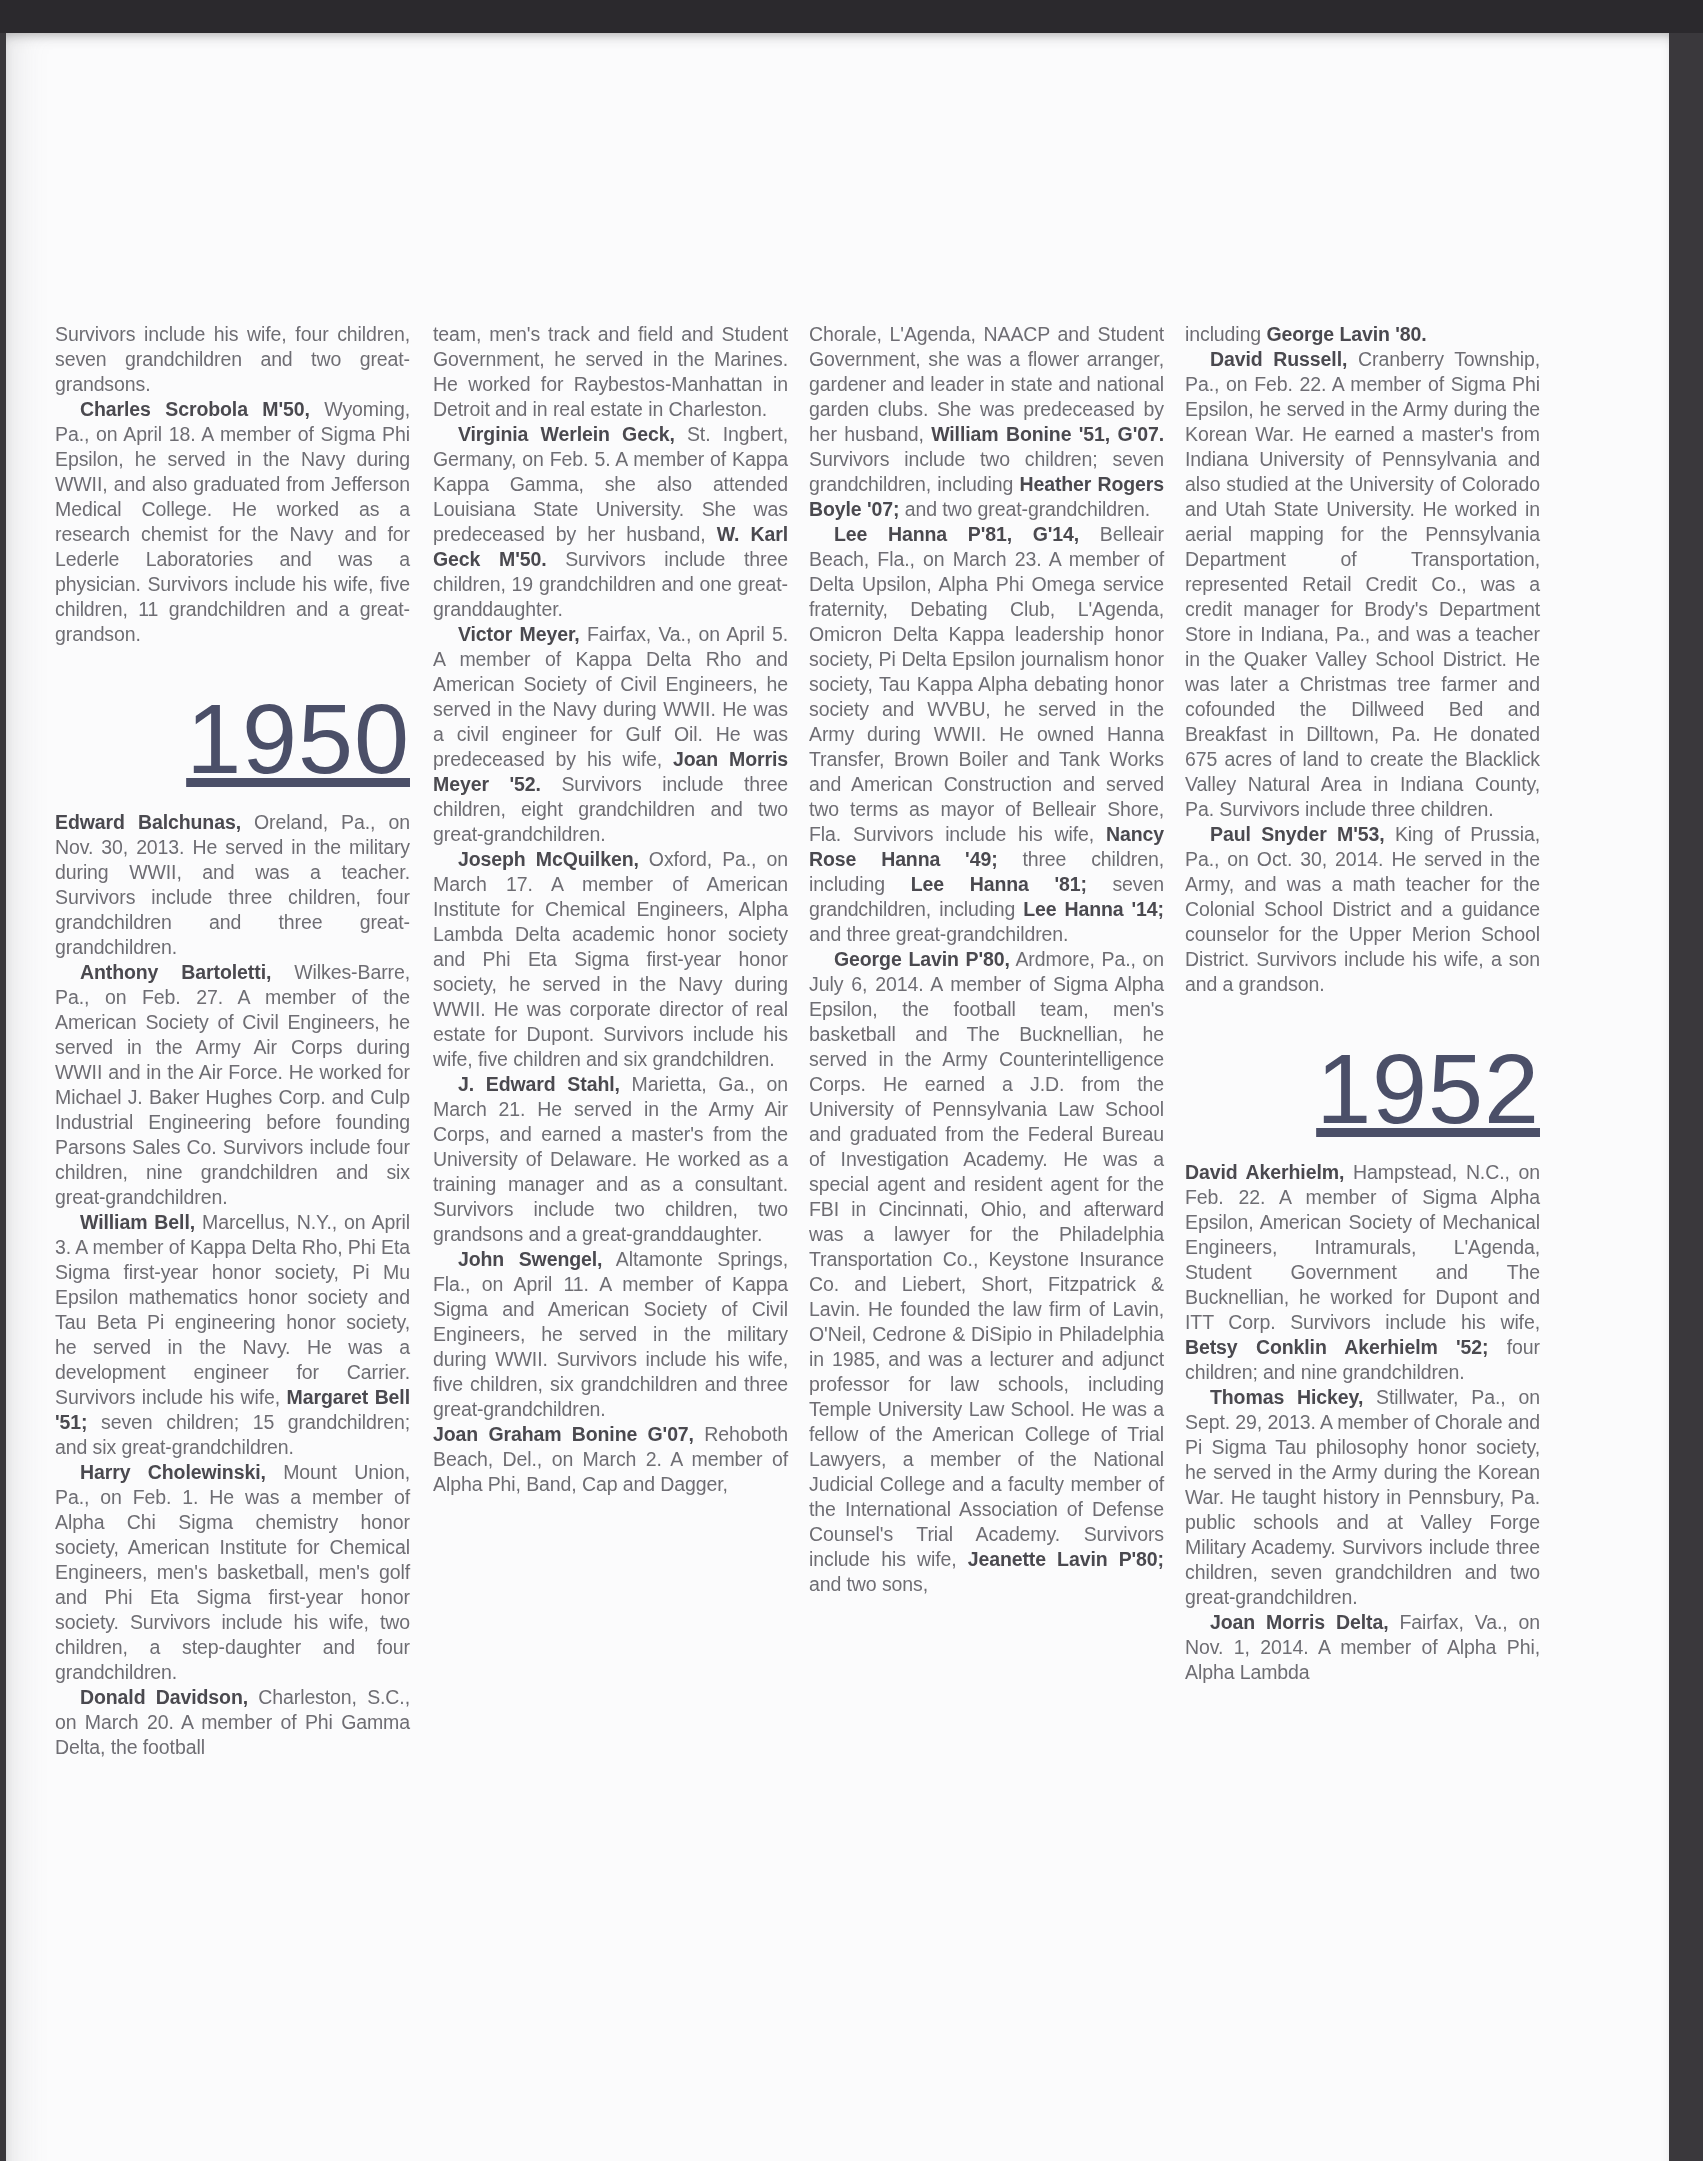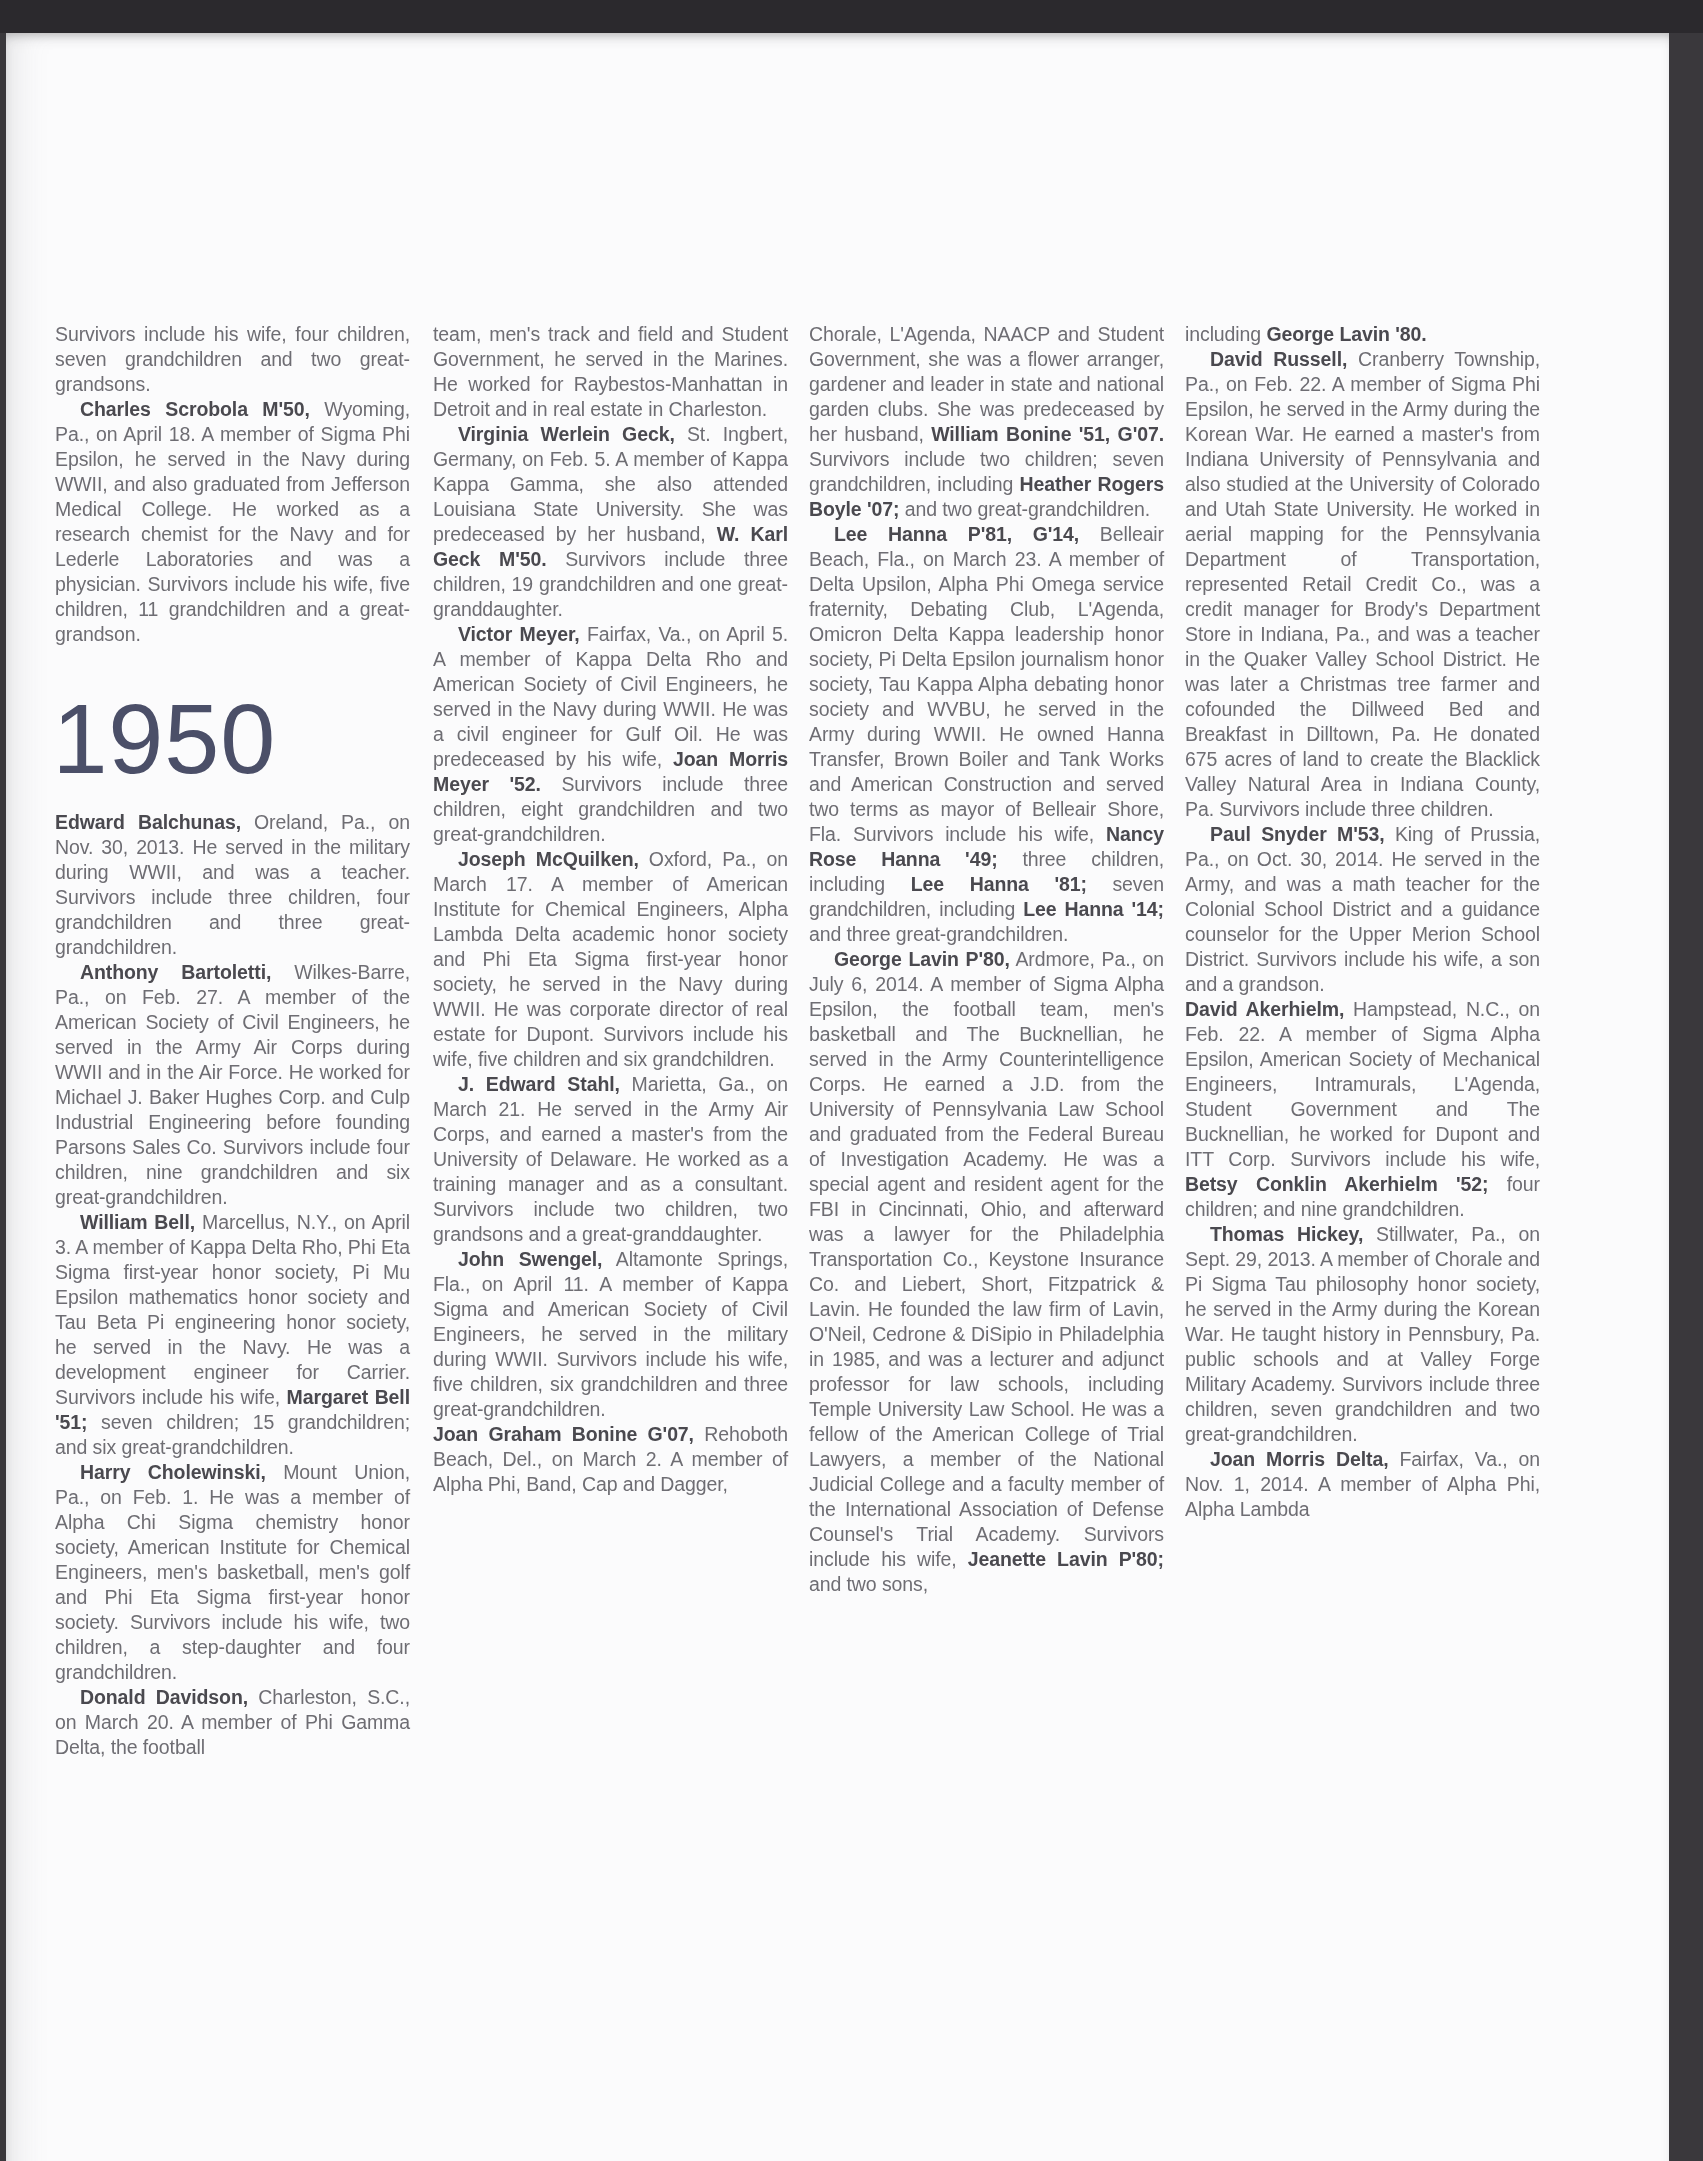--- a/index.html
+++ b/index.html
@@ -32,21 +32,22 @@
   .para{margin:0;}
   .para.indent{text-indent:25px;}
   .bold{font-weight:bold;color:var(--bold,#4a494f);}
   .ital{}
   .year{
     font-family:"Liberation Sans",sans-serif;
     font-size:99px;line-height:89px;
     letter-spacing:0.9px;
     color:var(--heading,#4b4f68);
     margin:47px 0 27px -2.6px;
-    text-align:left;
+    text-align:right;
+    text-decoration:underline;
   }
 </style>
 </head>
 <body style="background: rgb(58, 56, 60);">
 
 <div class="top-band"></div>
 
 <div class="paper">
   <div class="col col-0">
       <p class="para"><span>Survivors include his wife, four children, seven grandchildren and two great-grandsons.</span></p>
@@ -69,19 +70,20 @@
     </div>
   <div class="col col-2">
       <p class="para"><span>Chorale, </span><span class="ital">L'Agenda,</span><span> NAACP and Student Government, she was a flower arranger, gardener and leader in state and national garden clubs. She was predeceased by her husband, </span><span class="bold">William Bonine '51, G'07.</span><span> Survivors include two children; seven grandchildren, including </span><span class="bold">Heather Rogers Boyle '07;</span><span> and two great-grandchildren.</span></p>
       <p class="para indent"><span class="bold">Lee Hanna P'81, G'14,</span><span> Belleair Beach, Fla., on March 23. A member of Delta Upsilon, Alpha Phi Omega service fraternity, Debating Club, </span><span class="ital">L'Agenda,</span><span> Omicron Delta Kappa leadership honor society, Pi Delta Epsilon journalism honor society, Tau Kappa Alpha debating honor society and WVBU, he served in the Army during WWII. He owned Hanna Transfer, Brown Boiler and Tank Works and American Construction and served two terms as mayor of Belleair Shore, Fla. Survivors include his wife, </span><span class="bold">Nancy Rose Hanna '49;</span><span> three children, including </span><span class="bold">Lee Hanna '81;</span><span> seven grandchildren, including </span><span class="bold">Lee Hanna '14;</span><span> and three great-grandchildren.</span></p>
       <p class="para indent"><span class="bold">George Lavin P'80,</span><span> Ardmore, Pa., on July 6, 2014. A member of Sigma Alpha Epsilon, the football team, men's basketball and </span><span class="ital">The Bucknellian,</span><span> he served in the Army Counterintelligence Corps. He earned a J.D. from the University of Pennsylvania Law School and graduated from the Federal Bureau of Investigation Academy. He was a special agent and resident agent for the FBI in Cincinnati, Ohio, and afterward was a lawyer for the Philadelphia Transportation Co., Keystone Insurance Co. and Liebert, Short, Fitzpatrick &amp; Lavin. He founded the law firm of Lavin, O'Neil, Cedrone &amp; DiSipio in Philadelphia in 1985, and was a lecturer and adjunct professor for law schools, including Temple University Law School. He was a fellow of the American College of Trial Lawyers, a member of the National Judicial College and a faculty member of the International Association of Defense Counsel's Trial Academy. Survivors include his wife, </span><span class="bold">Jeanette Lavin P'80;</span><span> and two sons,</span></p>
     </div>
   <div class="col col-3">
       <p class="para"><span>including </span><span class="bold">George Lavin '80.</span></p>
       <p class="para indent"><span class="bold">David Russell,</span><span> Cranberry Township, Pa., on Feb. 22. A member of Sigma Phi Epsilon, he served in the Army during the Korean War. He earned a master's from Indiana University of Pennsylvania and also studied at the University of Colorado and Utah State University. He worked in aerial mapping for the Pennsylvania Department of Transportation, represented Retail Credit Co., was a credit manager for Brody's Department Store in Indiana, Pa., and was a teacher in the Quaker Valley School District. He was later a Christmas tree farmer and cofounded the Dillweed Bed and Breakfast in Dilltown, Pa. He donated 675 acres of land to create the Blacklick Valley Natural Area in Indiana County, Pa. Survivors include three children.</span></p>
       <p class="para indent"><span class="bold">Paul Snyder M'53,</span><span> King of Prussia, Pa., on Oct. 30, 2014. He served in the Army, and was a math teacher for the Colonial School District and a guidance counselor for the Upper Merion School District. Survivors include his wife, a son and a grandson.</span></p>
+      <div class="year">1952</div>
       <p class="para"><span class="bold">David Akerhielm,</span><span> Hampstead, N.C., on Feb. 22. A member of Sigma Alpha Epsilon, American Society of Mechanical Engineers, Intramurals, </span><span class="ital">L'Agenda,</span><span> Student Government and </span><span class="ital">The Bucknellian,</span><span> he worked for Dupont and ITT Corp. Survivors include his wife, </span><span class="bold">Betsy Conklin Akerhielm '52;</span><span> four children; and nine grandchildren.</span></p>
       <p class="para indent"><span class="bold">Thomas Hickey,</span><span> Stillwater, Pa., on Sept. 29, 2013. A member of Chorale and Pi Sigma Tau philosophy honor society, he served in the Army during the Korean War. He taught history in Pennsbury, Pa. public schools and at Valley Forge Military Academy. Survivors include three children, seven grandchildren and two great-grandchildren.</span></p>
       <p class="para indent"><span class="bold">Joan Morris Delta,</span><span> Fairfax, Va., on Nov. 1, 2014. A member of Alpha Phi, Alpha Lambda</span></p>
     </div>
 
 </div>
 
 
 </body></html>

